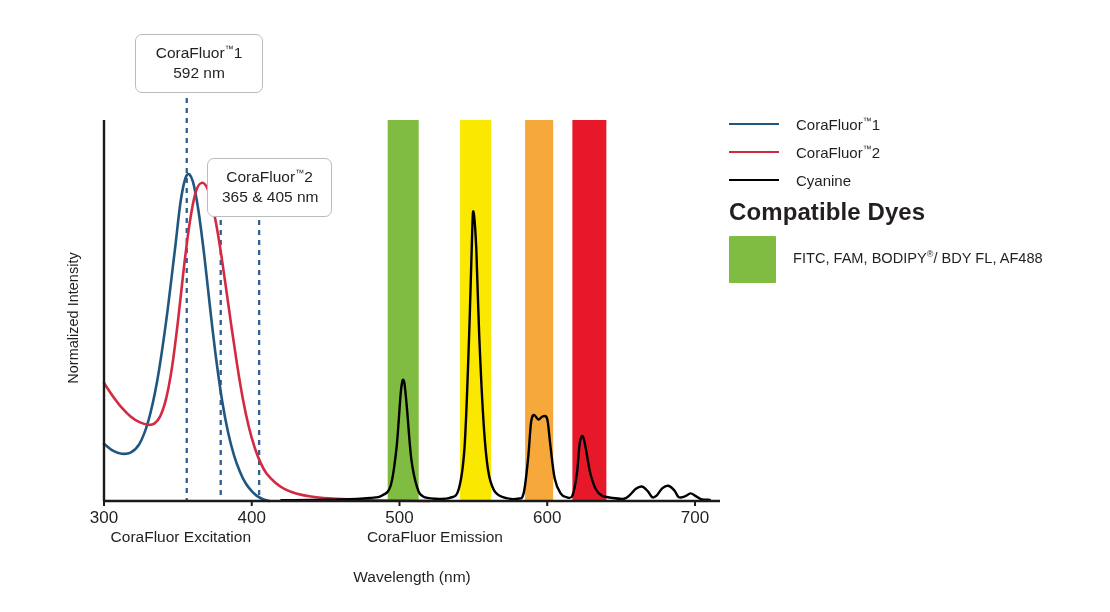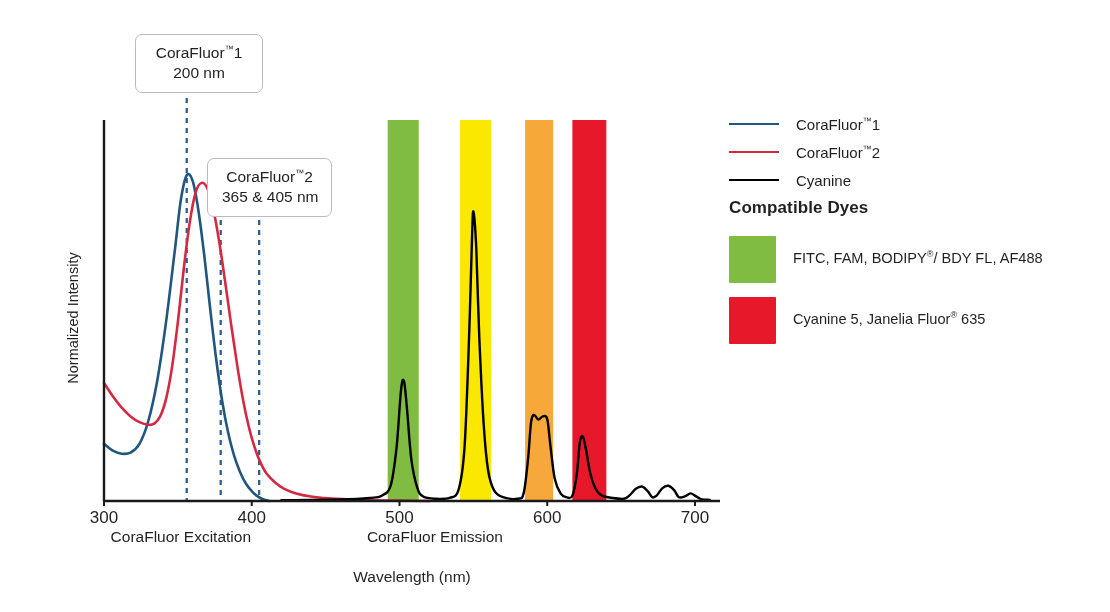--- a/index.html
+++ b/index.html
@@ -44,21 +44,21 @@
 
   
   .legend{position:absolute;left:729px;top:110px;width:350px;}
   .legend-row{display:flex;align-items:center;height:28px;margin-bottom:0px;}
   .legend-swatch-line{width:50px;height:0;border-top-width:2.6px;border-top-style:solid;flex:0 0 auto;}
   .legend-label{margin-left:17px;font-size:15px;color:#231f20;white-space:nowrap;}
   .legend-label .sup{font-size:9px;vertical-align:super;}
 
   .dyes-title{
     position:absolute;left:729px;top:198px;
-    font-size:17px;color:#231f20;font-weight:600;letter-spacing:.1px;
+    font-size:24px;color:#231f20;font-weight:600;letter-spacing:.1px;
   }
 
   .dyes-list{position:absolute;left:729px;top:236px;width:360px;}
   .dye-row{display:flex;align-items:flex-start;margin-bottom:14px;}
   .dye-swatch{width:47px;height:47px;flex:0 0 auto;border-radius:1px;}
   .dye-label{
     margin-left:17px;font-size:14.6px;line-height:1.30;color:#231f20;
     padding-top:13px;white-space:pre-line;
   }
   .dye-row.two-line .dye-label{padding-top:5px;}
@@ -103,21 +103,21 @@
         <text x="695" y="523" text-anchor="middle" class="tick-label">700</text>
         <text x="180.82999999999998" y="542" text-anchor="middle" class="axis-title">CoraFluor Excitation</text>
         <text x="434.96" y="542" text-anchor="middle" class="axis-title">CoraFluor Emission</text>
         <text x="412" y="582" text-anchor="middle" class="axis-title">Wavelength (nm)</text>
         <text x="0" y="0" text-anchor="middle" class="y-axis-title" transform="translate(78,318) rotate(-90)">Normalized Intensity</text>
       </g>
   </svg>
 
   <div class="callout" id="callout-cf1">
     <div><span>CoraFluor</span><span class="sup">™</span><span>1</span></div>
-    <div>200 nm</div>
+    <div>592 nm</div>
   </div>
 
   <div class="callout" id="callout-cf2">
     <div><span>CoraFluor</span><span class="sup">™</span><span>2</span></div>
     <div>365 &amp; 405 nm</div>
   </div>
 
   <div class="legend" id="legend">
       <div class="legend-row">
         <div class="legend-swatch-line" style="border-top-color: rgb(33, 86, 127);"></div>
@@ -132,19 +132,15 @@
         <div class="legend-label"><span>Cyanine</span><span></span></div>
       </div>
     </div>
 
   <div class="dyes-title">Compatible Dyes</div>
   <div class="dyes-list" id="dyes-list">
       <div class="dye-row">
         <div class="dye-swatch" style="background: rgb(128, 188, 66);"></div>
         <div class="dye-label"><span>FITC, FAM, BODIPY</span><span class="sup">®</span><span>/ BDY FL, AF488</span></div>
       </div>
-      <div class="dye-row">
-        <div class="dye-swatch" style="background: rgb(232, 24, 43);"></div>
-        <div class="dye-label"><span>Cyanine 5, Janelia Fluor</span><span class="sup">®</span><span> 635</span></div>
-      </div>
     </div>
 
 </div>
 
 </body></html>

